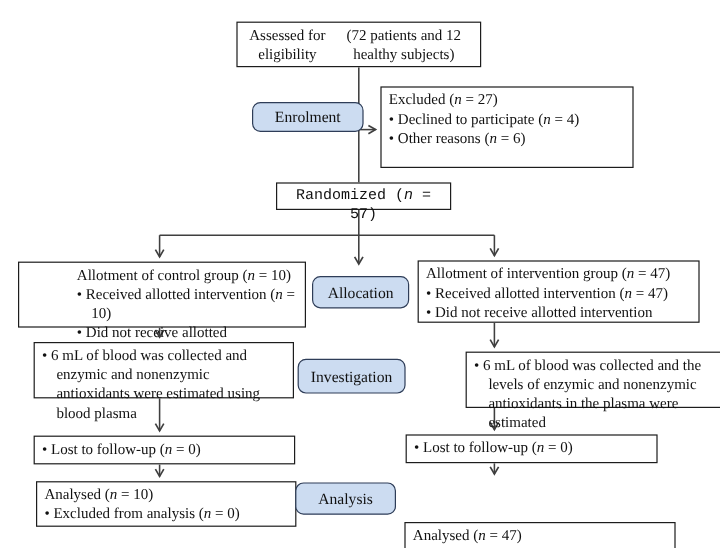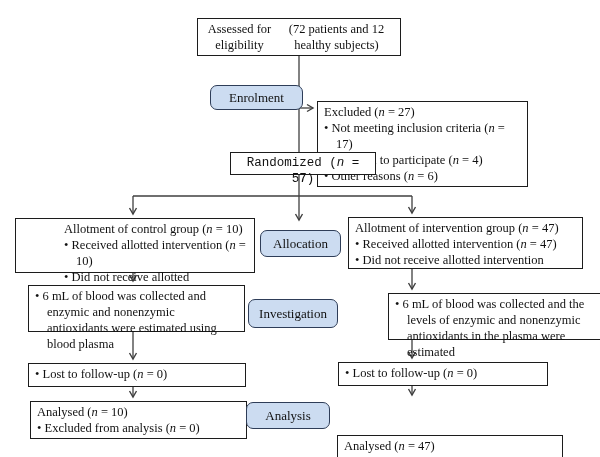--- a/index.html
+++ b/index.html
@@ -67,23 +67,22 @@
 
   <div class="box center" style="left:197px; top:18px; width:204px; height:38px;">
     <div>Assessed for eligibility</div>
     <div>(72 patients and 12 healthy subjects)</div>
   </div>
 
   <div class="badge" style="left:210px; top:85px; width:93px; height:25px;">
     <span>Enrolment</span>
   </div>
 
-  <div class="box" style="left:317px; top:72px; width:211px; height:86px;margin-top:29px;">
+  <div class="box" style="left:317px; top:72px; width:211px; height:68px;">
     <div>Excluded (<i>n</i> = 27)</div>
-    <div class="hang">• Not meeting inclusion criteria (<i>n</i> = 17)</div>
     <div class="hang">• Declined to participate (<i>n</i> = 4)</div>
     <div class="hang">• Other reasons (<i>n</i> = 6)</div>
   </div>
 
   <div class="box center" style="left:230px; top:152px; width:146px; height:23px;font-family:Liberation Mono, monospace;">
     <div>Randomized (<i>n</i> = 57)</div>
   </div>
 
   <div class="box" style="left:15px; top:218px; width:240px; height:55px;padding-left:48px;">
     <div>Allotment of control group (<i>n</i> = 10)</div>

